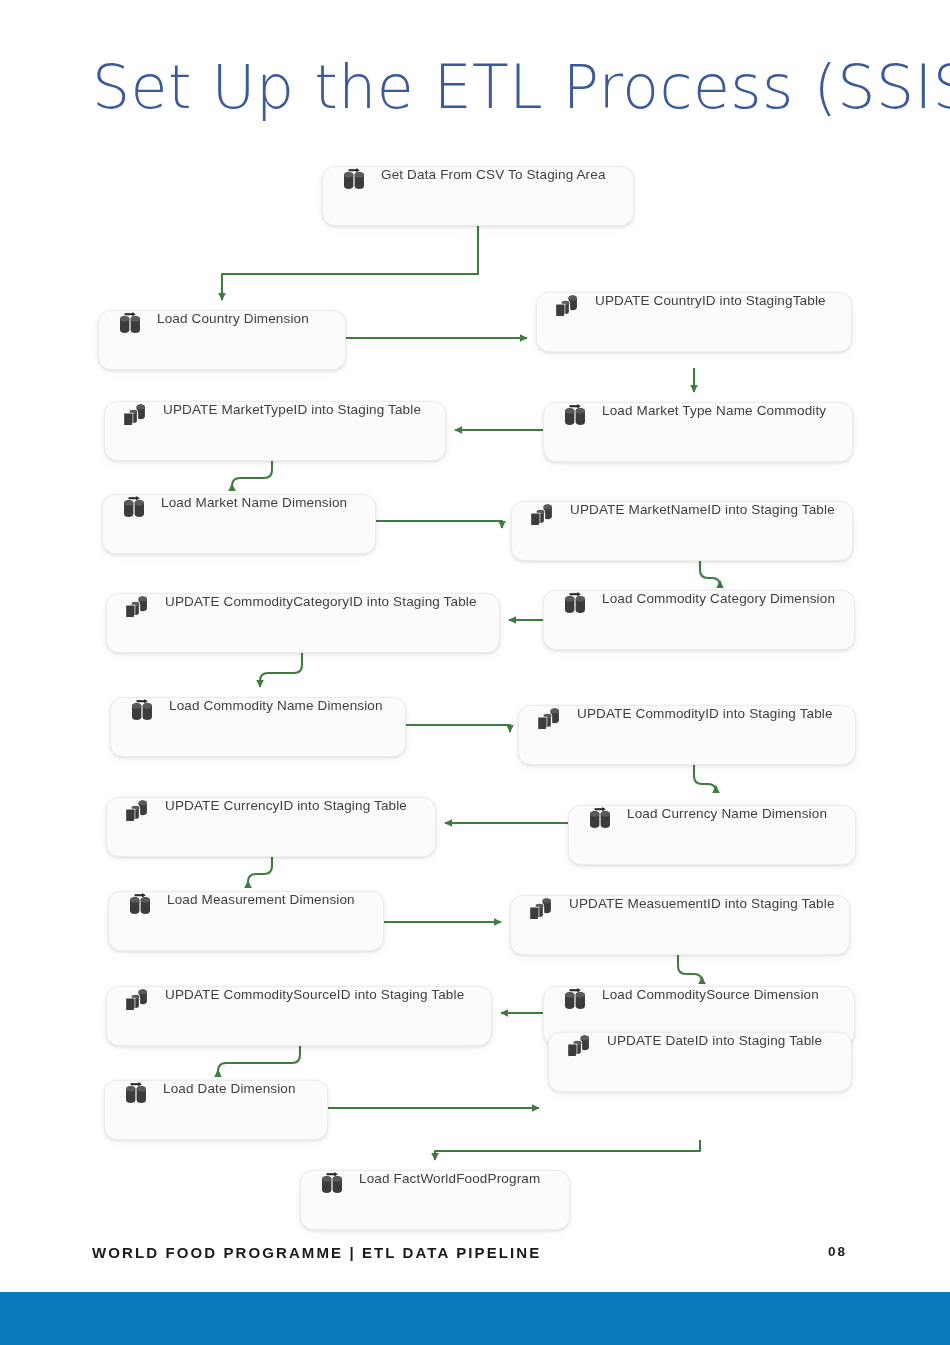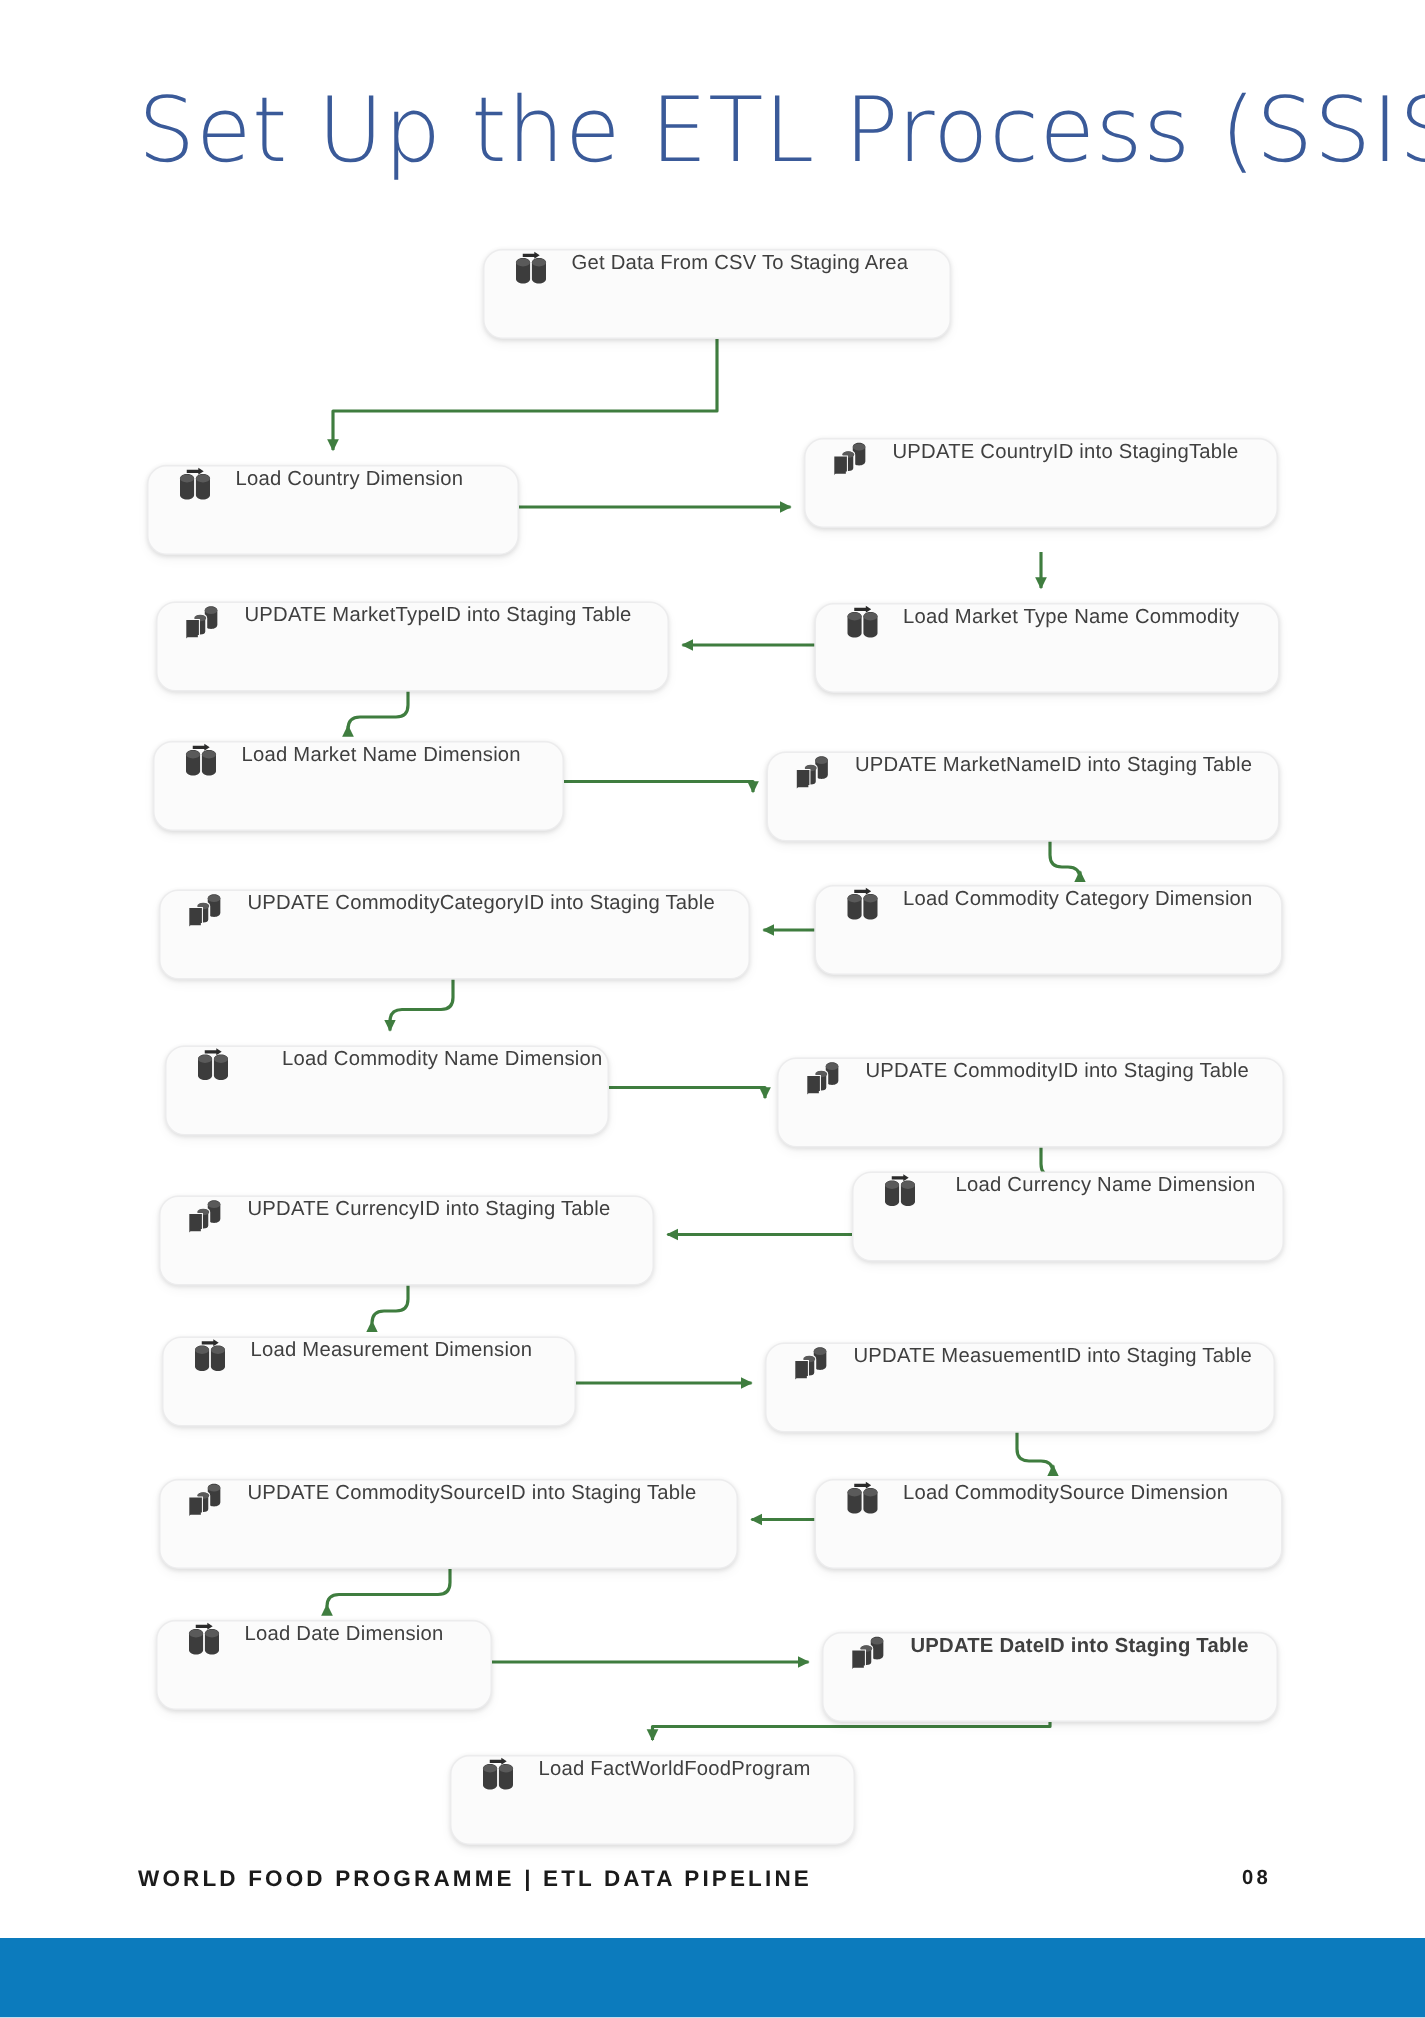--- a/index.html
+++ b/index.html
@@ -250,21 +250,21 @@
         <path d="M7 8 C7 6.3 9.1 5 11.7 5 C14.3 5 16.4 6.3 16.4 8 L16.4 19 C16.4 20.7 14.3 22 11.7 22 C9.1 22 7 20.7 7 19 Z" fill="#3c3c3c"></path>
         <ellipse cx="11.7" cy="8" rx="4.7" ry="2.6" fill="#5a5a5a"></ellipse>
         <path d="M17.6 8 C17.6 6.3 19.7 5 22.3 5 C24.9 5 27 6.3 27 8 L27 19 C27 20.7 24.9 22 22.3 22 C19.7 22 17.6 20.7 17.6 19 Z" fill="#3c3c3c"></path>
         <ellipse cx="22.3" cy="8" rx="4.7" ry="2.6" fill="#5a5a5a"></ellipse>
         <path d="M11.5 3.2 L20.5 3.2" stroke="#2b2b2b" stroke-width="2.1" fill="none"></path>
         <path d="M19.2 0.9 L22.8 3.2 L19.2 5.5 z" fill="#2b2b2b"></path>
       </svg>
       <span class="label">Load Commodity Category Dimension</span>
     </div>
 
-    <div class="node" style="left:110px;top:697px;width:296px;gap:19px;">
+    <div class="node" style="left:110px;top:697px;width:296px;">
       <svg class="icon" viewBox="0 0 32 28">
         <path d="M7 8 C7 6.3 9.1 5 11.7 5 C14.3 5 16.4 6.3 16.4 8 L16.4 19 C16.4 20.7 14.3 22 11.7 22 C9.1 22 7 20.7 7 19 Z" fill="#3c3c3c"></path>
         <ellipse cx="11.7" cy="8" rx="4.7" ry="2.6" fill="#5a5a5a"></ellipse>
         <path d="M17.6 8 C17.6 6.3 19.7 5 22.3 5 C24.9 5 27 6.3 27 8 L27 19 C27 20.7 24.9 22 22.3 22 C19.7 22 17.6 20.7 17.6 19 Z" fill="#3c3c3c"></path>
         <ellipse cx="22.3" cy="8" rx="4.7" ry="2.6" fill="#5a5a5a"></ellipse>
         <path d="M11.5 3.2 L20.5 3.2" stroke="#2b2b2b" stroke-width="2.1" fill="none"></path>
         <path d="M19.2 0.9 L22.8 3.2 L19.2 5.5 z" fill="#2b2b2b"></path>
       </svg>
       <span class="label">Load Commodity Name Dimension</span>
     </div>
@@ -286,21 +286,21 @@
         <path d="M17.5 5 C17.5 3.4 19.4 2.2 21.7 2.2 C24 2.2 25.9 3.4 25.9 5 L25.9 14.5 C25.9 16.1 24 17.3 21.7 17.3 C19.4 17.3 17.5 16.1 17.5 14.5 Z" fill="#3c3c3c"></path>
         <ellipse cx="21.7" cy="5" rx="4.2" ry="2.3" fill="#5a5a5a"></ellipse>
         <path d="M10.5 10 C10.5 8.5 12.3 7.4 14.5 7.4 C16.7 7.4 18.5 8.5 18.5 10 L18.5 19 C18.5 20.5 16.7 21.6 14.5 21.6 C12.3 21.6 10.5 20.5 10.5 19 Z" fill="#3c3c3c" stroke="#fbfbfb" stroke-width="1.3"></path>
         <ellipse cx="14.5" cy="10" rx="4" ry="2.2" fill="#5a5a5a"></ellipse>
         <path d="M5.2 11.4 L13.6 11.4 L13.6 23.6 L5.2 23.6 Z" fill="#3c3c3c" stroke="#fbfbfb" stroke-width="1.4"></path>
         <path d="M5.2 11.4 L13.6 11.4 L13.6 21.3 L7.4 21.3 L5.2 23.6 Z" fill="#3c3c3c"></path>
       </svg>
       <span class="label">UPDATE CurrencyID into Staging Table</span>
     </div>
 
-    <div class="node" style="left:568px;top:781px;width:288px;gap:10px;">
+    <div class="node" style="left:568px;top:805px;width:288px;">
       <svg class="icon" viewBox="0 0 32 28">
         <path d="M7 8 C7 6.3 9.1 5 11.7 5 C14.3 5 16.4 6.3 16.4 8 L16.4 19 C16.4 20.7 14.3 22 11.7 22 C9.1 22 7 20.7 7 19 Z" fill="#3c3c3c"></path>
         <ellipse cx="11.7" cy="8" rx="4.7" ry="2.6" fill="#5a5a5a"></ellipse>
         <path d="M17.6 8 C17.6 6.3 19.7 5 22.3 5 C24.9 5 27 6.3 27 8 L27 19 C27 20.7 24.9 22 22.3 22 C19.7 22 17.6 20.7 17.6 19 Z" fill="#3c3c3c"></path>
         <ellipse cx="22.3" cy="8" rx="4.7" ry="2.6" fill="#5a5a5a"></ellipse>
         <path d="M11.5 3.2 L20.5 3.2" stroke="#2b2b2b" stroke-width="2.1" fill="none"></path>
         <path d="M19.2 0.9 L22.8 3.2 L19.2 5.5 z" fill="#2b2b2b"></path>
       </svg>
       <span class="label">Load Currency Name Dimension</span>
     </div>
@@ -358,21 +358,21 @@
         <path d="M7 8 C7 6.3 9.1 5 11.7 5 C14.3 5 16.4 6.3 16.4 8 L16.4 19 C16.4 20.7 14.3 22 11.7 22 C9.1 22 7 20.7 7 19 Z" fill="#3c3c3c"></path>
         <ellipse cx="11.7" cy="8" rx="4.7" ry="2.6" fill="#5a5a5a"></ellipse>
         <path d="M17.6 8 C17.6 6.3 19.7 5 22.3 5 C24.9 5 27 6.3 27 8 L27 19 C27 20.7 24.9 22 22.3 22 C19.7 22 17.6 20.7 17.6 19 Z" fill="#3c3c3c"></path>
         <ellipse cx="22.3" cy="8" rx="4.7" ry="2.6" fill="#5a5a5a"></ellipse>
         <path d="M11.5 3.2 L20.5 3.2" stroke="#2b2b2b" stroke-width="2.1" fill="none"></path>
         <path d="M19.2 0.9 L22.8 3.2 L19.2 5.5 z" fill="#2b2b2b"></path>
       </svg>
       <span class="label">Load Date Dimension</span>
     </div>
 
-    <div class="node" style="left:548px;top:1088px;width:304px;font-weight:bold;">
+    <div class="node" style="left:548px;top:1032px;width:304px;">
       <svg class="icon" viewBox="0 0 32 28">
         <path d="M17.5 5 C17.5 3.4 19.4 2.2 21.7 2.2 C24 2.2 25.9 3.4 25.9 5 L25.9 14.5 C25.9 16.1 24 17.3 21.7 17.3 C19.4 17.3 17.5 16.1 17.5 14.5 Z" fill="#3c3c3c"></path>
         <ellipse cx="21.7" cy="5" rx="4.2" ry="2.3" fill="#5a5a5a"></ellipse>
         <path d="M10.5 10 C10.5 8.5 12.3 7.4 14.5 7.4 C16.7 7.4 18.5 8.5 18.5 10 L18.5 19 C18.5 20.5 16.7 21.6 14.5 21.6 C12.3 21.6 10.5 20.5 10.5 19 Z" fill="#3c3c3c" stroke="#fbfbfb" stroke-width="1.3"></path>
         <ellipse cx="14.5" cy="10" rx="4" ry="2.2" fill="#5a5a5a"></ellipse>
         <path d="M5.2 11.4 L13.6 11.4 L13.6 23.6 L5.2 23.6 Z" fill="#3c3c3c" stroke="#fbfbfb" stroke-width="1.4"></path>
         <path d="M5.2 11.4 L13.6 11.4 L13.6 21.3 L7.4 21.3 L5.2 23.6 Z" fill="#3c3c3c"></path>
       </svg>
       <span class="label">UPDATE DateID into Staging Table</span>
     </div>

